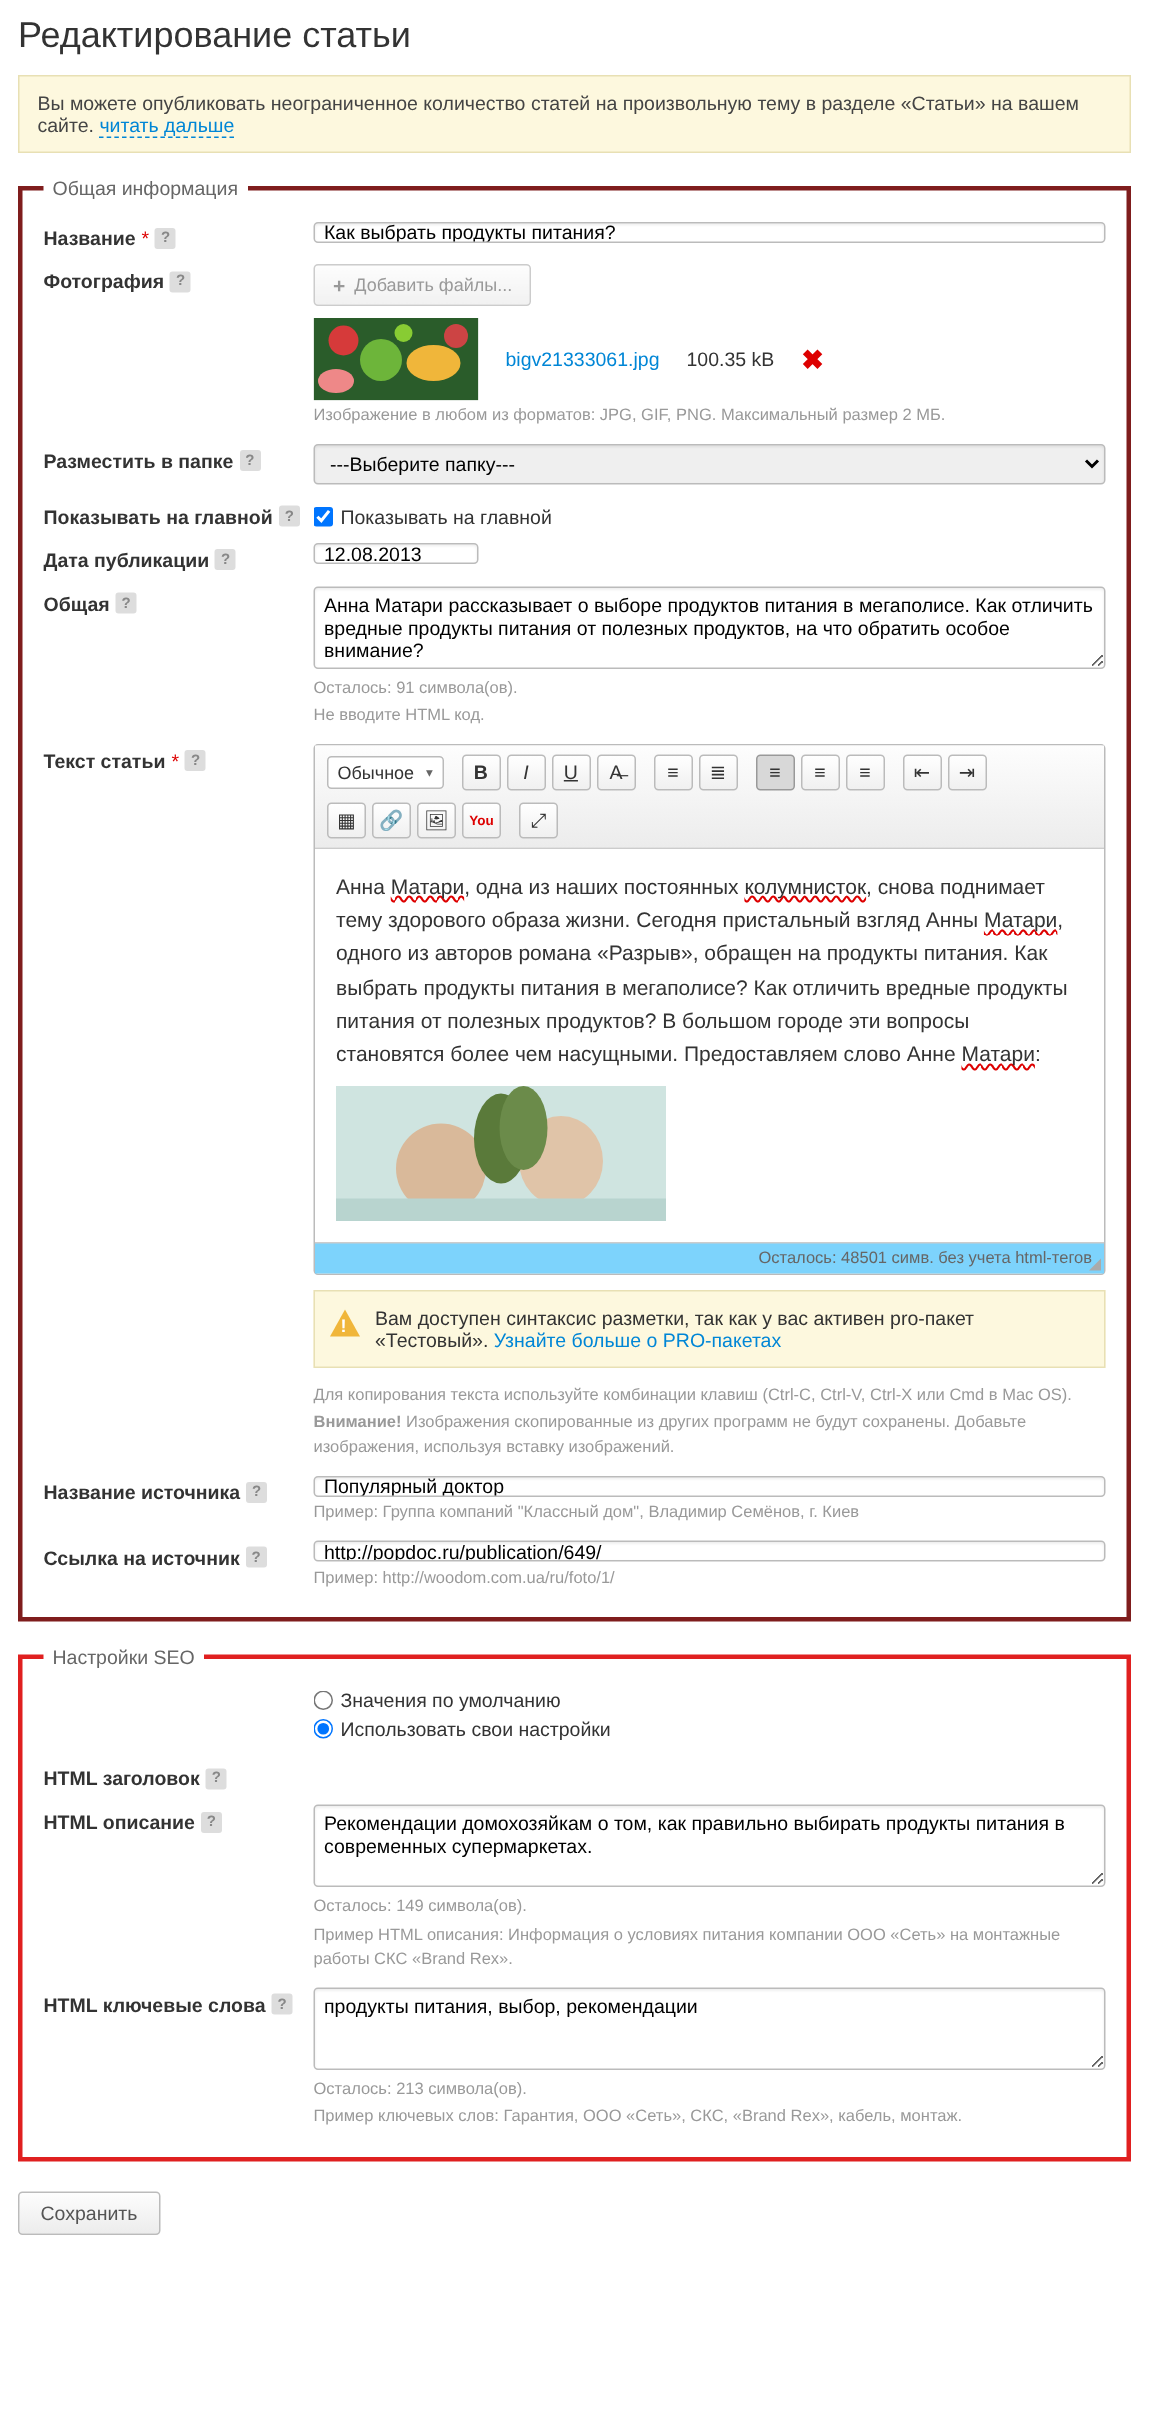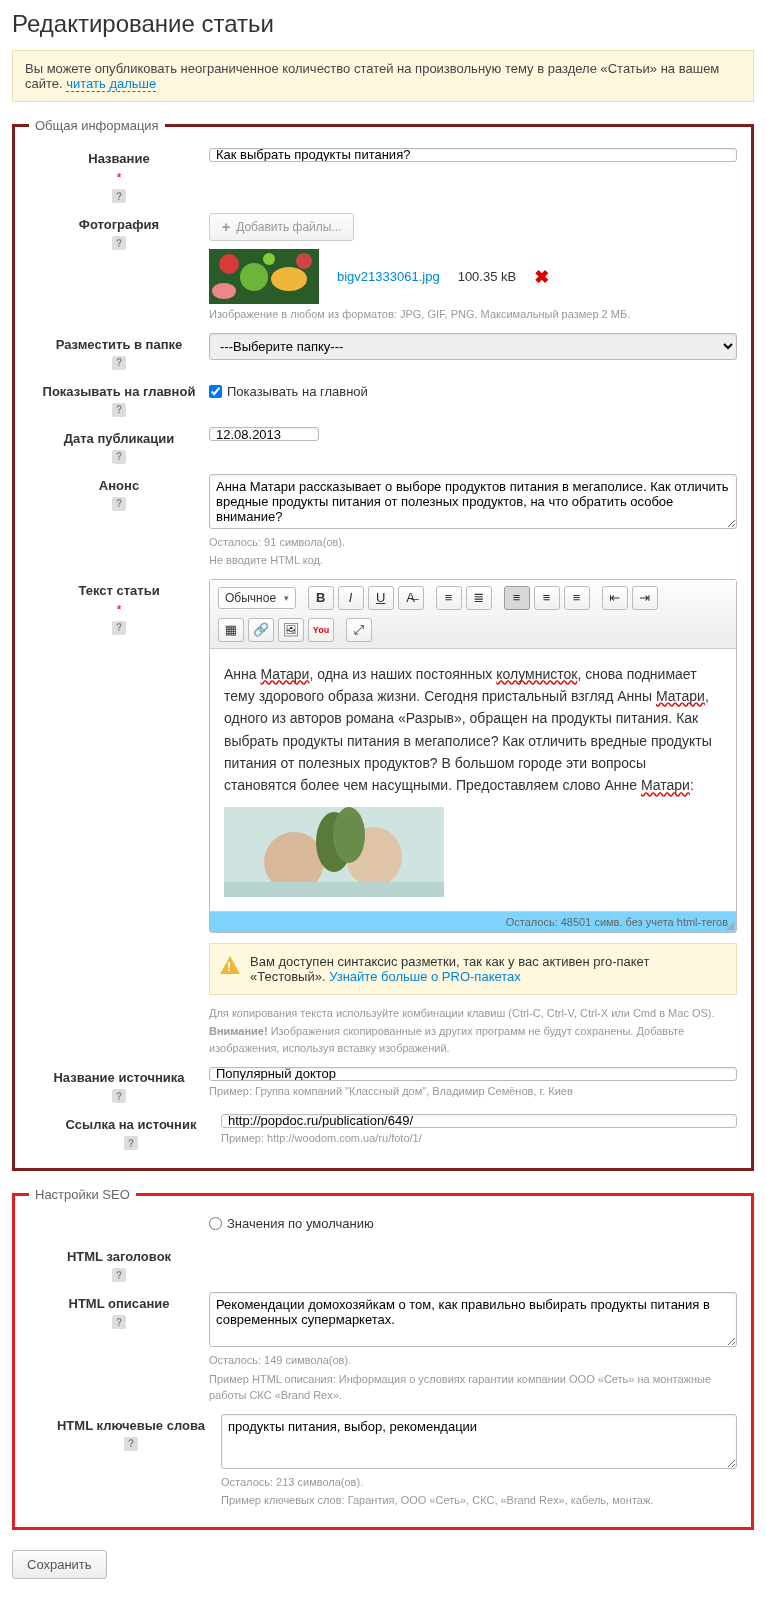--- a/index.html
+++ b/index.html
@@ -20,24 +20,24 @@
 }
 fieldset.seo {
   border: 3px solid #e02020;
 }
 legend {
   font-size: 13px; color: #666; padding: 0 6px; background: #fff;
 }
 .row {
   display: flex; align-items: flex-start; margin-bottom: 10px;
 }
-.row:last-child { margin-bottom: 0; margin-left: 12px; }
+.row:last-child { margin-bottom: 0; }
 .lbl {
   width: 180px; flex-shrink: 0; padding-top: 4px; font-size: 13px; color: #333;
-  display: flex; align-items: center; gap: 4px; flex-direction: column;
+  display: flex; align-items: center; gap: 4px;
 }
 .lbl .req { color: #d00; }
 .lbl .help-icon {
   display: inline-flex; align-items: center; justify-content: center;
   width: 14px; height: 14px; background: #ddd; color: #888;
   font-size: 10px; font-weight: bold; border-radius: 2px;
 }
 .ctrl { flex: 1; min-width: 0; }
 
 input[type=text], select, textarea {
@@ -213,21 +213,21 @@
       <strong>Дата публикации</strong>
       <span class="help-icon">?</span>
     </div>
     <div class="ctrl">
       <input type="text" class="date" value="12.08.2013" style="">
     </div>
   </div>
 
   <div class="row">
     <div class="lbl">
-      <strong>Анонс</strong>
+      <strong>Общая</strong>
       <span class="help-icon">?</span>
     </div>
     <div class="ctrl">
       <textarea rows="3" style="">Анна Матари рассказывает о выборе продуктов питания в мегаполисе. Как отличить вредные продукты питания от полезных продуктов, на что обратить особое внимание?</textarea>
       <div class="hint">Осталось: 91 символа(ов).</div>
       <div class="hint">Не вводите HTML код.</div>
     </div>
   </div>
 
   <div class="row">
@@ -329,39 +329,43 @@
 <fieldset class="seo">
   <legend>Настройки SEO</legend>
 
   <div class="row">
     <div class="lbl"></div>
     <div class="ctrl">
       <div class="radio-row">
         <input type="radio" name="seo" style="">
         <span>Значения по умолчанию</span>
       </div>
+      <div class="radio-row">
+        <input type="radio" name="seo" checked="" style="">
+        <span>Использовать свои настройки</span>
+      </div>
     </div>
   </div>
 
   <div class="row">
     <div class="lbl">
       <strong>HTML заголовок</strong>
       <span class="help-icon">?</span>
     </div>
   </div>
 
   <div class="row">
     <div class="lbl">
       <strong>HTML описание</strong>
       <span class="help-icon">?</span>
     </div>
     <div class="ctrl">
       <textarea rows="3" style="">Рекомендации домохозяйкам о том, как правильно выбирать продукты питания в современных супермаркетах.</textarea>
       <div class="hint">Осталось: 149 символа(ов).</div>
-      <div class="hint">Пример HTML описания: Информация о условиях гарантии компании ООО «Сеть» на монтажные работы СКС «Brand Rex».</div>
+      <div class="hint">Пример HTML описания: Информация о условиях питания компании ООО «Сеть» на монтажные работы СКС «Brand Rex».</div>
     </div>
   </div>
 
   <div class="row">
     <div class="lbl">
       <strong>HTML ключевые слова</strong>
       <span class="help-icon">?</span>
     </div>
     <div class="ctrl">
       <textarea rows="3" style="">продукты питания, выбор, рекомендации</textarea>

